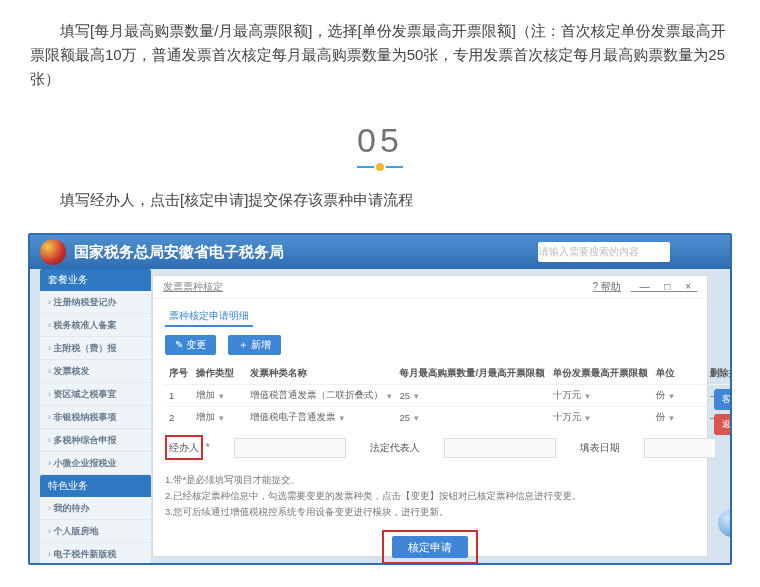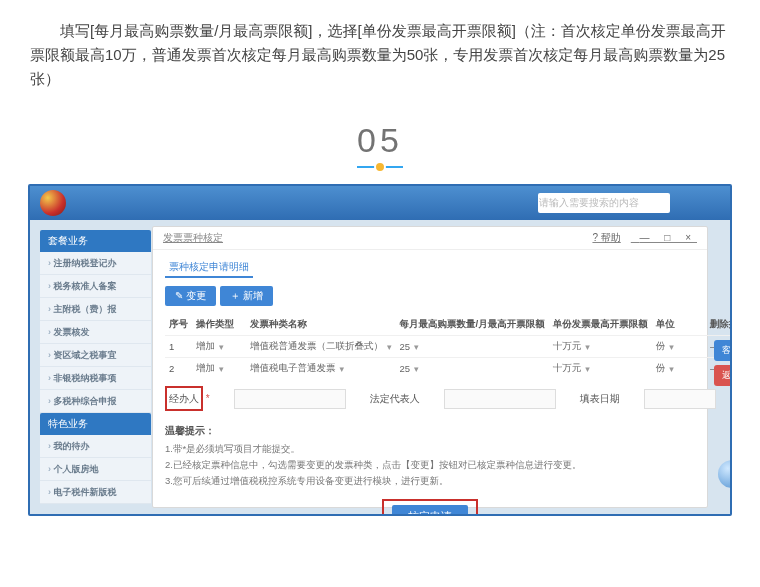--- a/index.html
+++ b/index.html
@@ -11,32 +11,32 @@
   .step-dot{width:46px;height:2px;background:#33a6f0;margin:6px auto 16px auto;position:relative;}
   .step-dot::after{content:"";width:8px;height:8px;border-radius:50%;background:#f7b731;border:2px solid #fff;position:absolute;left:50%;top:-5px;margin-left:-6px;}
   
   .shot{margin:8px 28px 0 28px;border:2px solid #2f6db3;border-radius:2px;height:328px;overflow:hidden;position:relative;font-size:11px;}
   .hdr{height:34px;background:linear-gradient(#4d8fd0,#2f6db3);display:flex;align-items:center;color:#fff;}
   .badge{width:26px;height:26px;border-radius:50%;background:radial-gradient(circle at 30% 30%,#f4c94a,#c9302c 60%,#7a1b18);margin:0 8px 0 10px;}
   .hdr-title{font-size:15px;font-weight:600;}
   .search{margin-left:auto;margin-right:60px;height:20px;width:130px;background:#fff;border-radius:2px;font-size:10px;color:#bbb;display:flex;align-items:center;padding:0 1px;}
   .body{position:absolute;left:0;right:0;top:34px;bottom:0;background:#d7e4ef;}
   
-  .side{position:absolute;left:10px;top:10px;bottom:10px;width:111px;}
+  .side{position:absolute;left:10px;top:0;bottom:10px;width:111px;}
   .side .hd{height:22px;background:#2f78c2;color:#fff;font-size:10px;display:flex;align-items:center;padding:0 8px;border-top-left-radius:2px;border-top-right-radius:2px;}
   .side ul{list-style:none;margin:0;padding:0;background:#eef3f8;}
   .side li{height:22px;line-height:22px;padding:0 8px;font-size:9px;color:#6a7c8d;border-bottom:1px solid #dfe7ef;white-space:nowrap;overflow:hidden;font-weight:bold;}
   .side li::before{content:"› ";color:#9fb2c4;}
   
   .modal{position:absolute;left:122px;right:22px;top:6px;bottom:6px;background:#fff;border:1px solid #d9d9d9;border-radius:2px;}
   .mod-title{height:22px;border-bottom:1px solid #eee;font-size:10px;color:#888;display:flex;align-items:center;padding:0 10px;text-decoration:underline;}
   .mod-title .wins{margin-left:auto;letter-spacing:6px;color:#666;}
   .mod-body{padding:8px 12px;}
   .tab{display:inline-block;font-size:10px;color:#3f86d6;border-bottom:2px solid #3f86d6;padding:2px 4px;margin-bottom:8px;text-align:right;}
-  .btnbar{display:flex;gap:4px;margin-bottom:8px;}
+  .btnbar{display:flex;gap:12px;margin-bottom:8px;}
   .pill{background:#3f86d6;color:#fff;font-size:10px;height:20px;line-height:20px;padding:0 10px;border-radius:2px;}
   table{width:100%;border-collapse:collapse;font-size:9.5px;color:#555;}
   th{font-weight:600;color:#555;text-align:left;padding:4px 4px;white-space:nowrap;}
   td{padding:4px 4px;border-top:1px solid #f0f0f0;white-space:nowrap;}
   .sel{display:inline-flex;align-items:center;min-width:46px;color:#666;}
   .sel::after{content:"▾";color:#999;margin-left:4px;font-size:9px;}
   .minus{color:#888;font-weight:700;}
   .mark{border:2px solid #c9302c;padding:5px 2px;}
   .field-row{display:flex;gap:24px;margin-top:10px;font-size:10px;color:#555;align-items:center;}
   .field-row label{white-space:nowrap;}
@@ -53,41 +53,44 @@
 </style>
 </head>
 <body>
 
 <div class="page">
   <p class="para indent">填写[每月最高购票数量/月最高票限额]，选择[单份发票最高开票限额]（注：首次核定单份发票最高开票限额最高10万，普通发票首次核定每月最高购票数量为50张，专用发票首次核定每月最高购票数量为25张）</p>
 
   <div class="step-num">05</div>
   <div class="step-dot"></div>
 
+  <p class="para indent">填写经办人，点击[核定申请]提交保存该票种申请流程</p>
 
   <div class="shot">
     <div class="hdr">
       <div class="badge"></div>
+      <div class="hdr-title">国家税务总局安徽省电子税务局</div>
       <div class="search">
         <span>请输入需要搜索的内容</span>
       </div>
     </div>
 
     <div class="body">
 
       <div class="side">
         <div class="hd">套餐业务</div>
         <ul>
           <li>注册纳税登记办</li>
           <li>税务核准人备案</li>
           <li>主附税（费）报</li>
           <li>发票核发</li>
           <li>资区域之税事宜</li>
           <li>非银税纳税事项</li>
           <li>多税种综合申报</li>
+          <li>小微企业报税业</li>
         </ul>
         <div class="hd">特色业务</div>
         <ul>
           <li>我的待办</li>
           <li>个人版房地</li>
           <li>电子税件新版税</li>
 
         </ul>
       </div>
 
@@ -146,21 +149,20 @@
               <span style="color:#d9534f">*</span>
             </label>
             <span class="inp"></span>
             <label>法定代表人</label>
             <span class="inp"></span>
             <label>填表日期</label>
             <span class="inp" style="min-width:70px"></span>
           </div>
 
           <div class="tips">
-            <h6>温馨提示：</h6>
             <div>1.带*是必须填写项目才能提交。</div>
             <div>2.已经核定票种信息中，勾选需要变更的发票种类，点击【变更】按钮对已核定票种信息进行变更。</div>
             <div>3.您可后续通过增值税税控系统专用设备变更进行模块，进行更新。</div>
           </div>
 
           <div class="submit-wrap">
             <span class="submit-mark">
               <span class="submit">核定申请</span>
             </span>
           </div>

